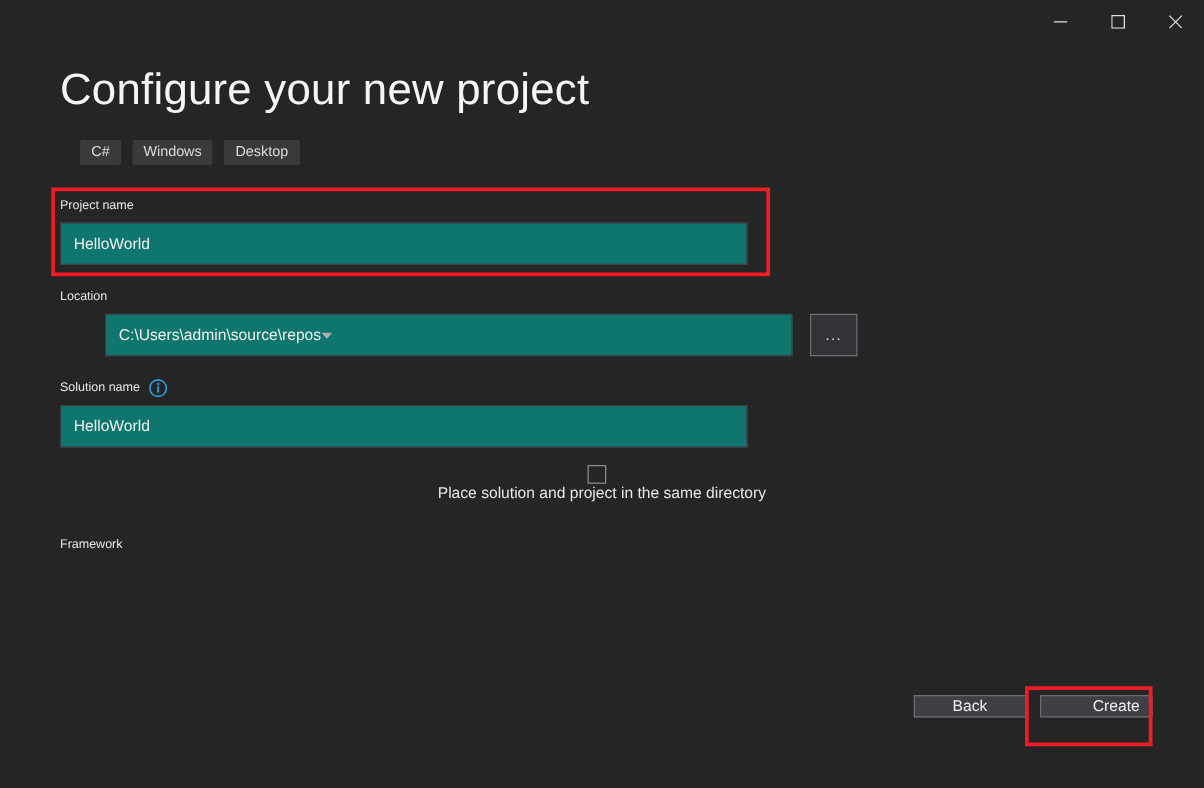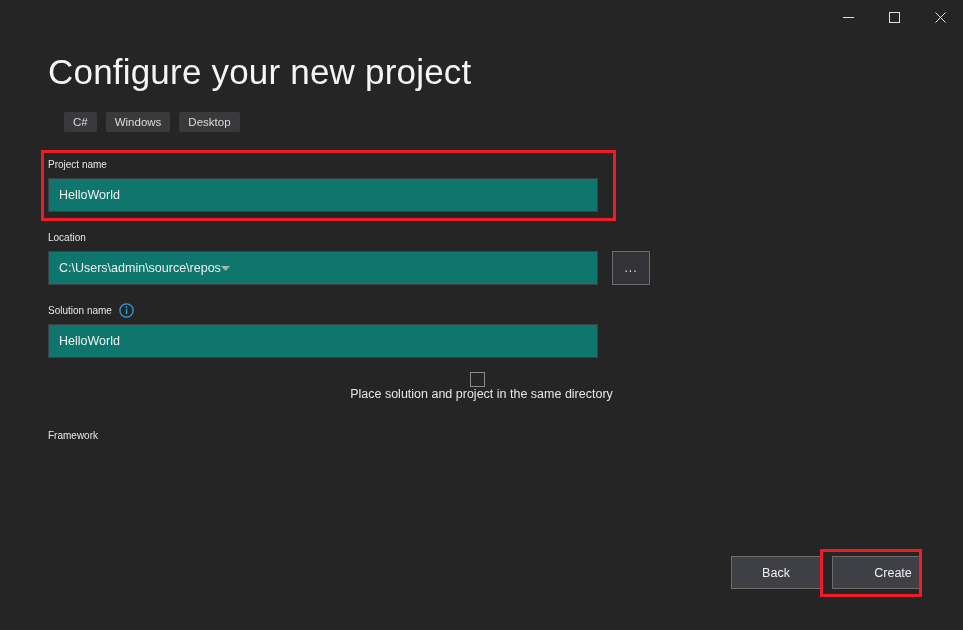--- a/index.html
+++ b/index.html
@@ -103,20 +103,21 @@
     border: 1px solid #3f3f46;
     color: #f0f0f0;
     font-size: 12.5px;
     font-family: "Liberation Sans", sans-serif;
     padding: 0 10px;
     outline: none;
     display: flex;
     align-items: center;
   }
   .input.combo {
+    margin-left: 36px;
   }
   .combo-value { white-space: nowrap; overflow: hidden; }
 
   .row { display: flex; align-items: center; }
 
   .browse-btn {
     width: 38px;
     height: 34px;
     margin-left: 14px;
     background: #333337;
@@ -170,21 +171,21 @@
     left: 0;
     top: 556px;
     width: 963px;
     display: flex;
     justify-content: flex-end;
     padding-right: 41px;
     box-sizing: border-box;
   }
   .btn {
     width: 90px;
-    height: 33px;
+    height: 18px;
     background: #3f3f46;
     border: 1px solid #6d6d70;
     color: #f0f0f0;
     font-size: 12.5px;
     font-family: "Liberation Sans", sans-serif;
     display: flex;
     align-items: center;
     justify-content: center;
     cursor: default;
     box-sizing: border-box;

